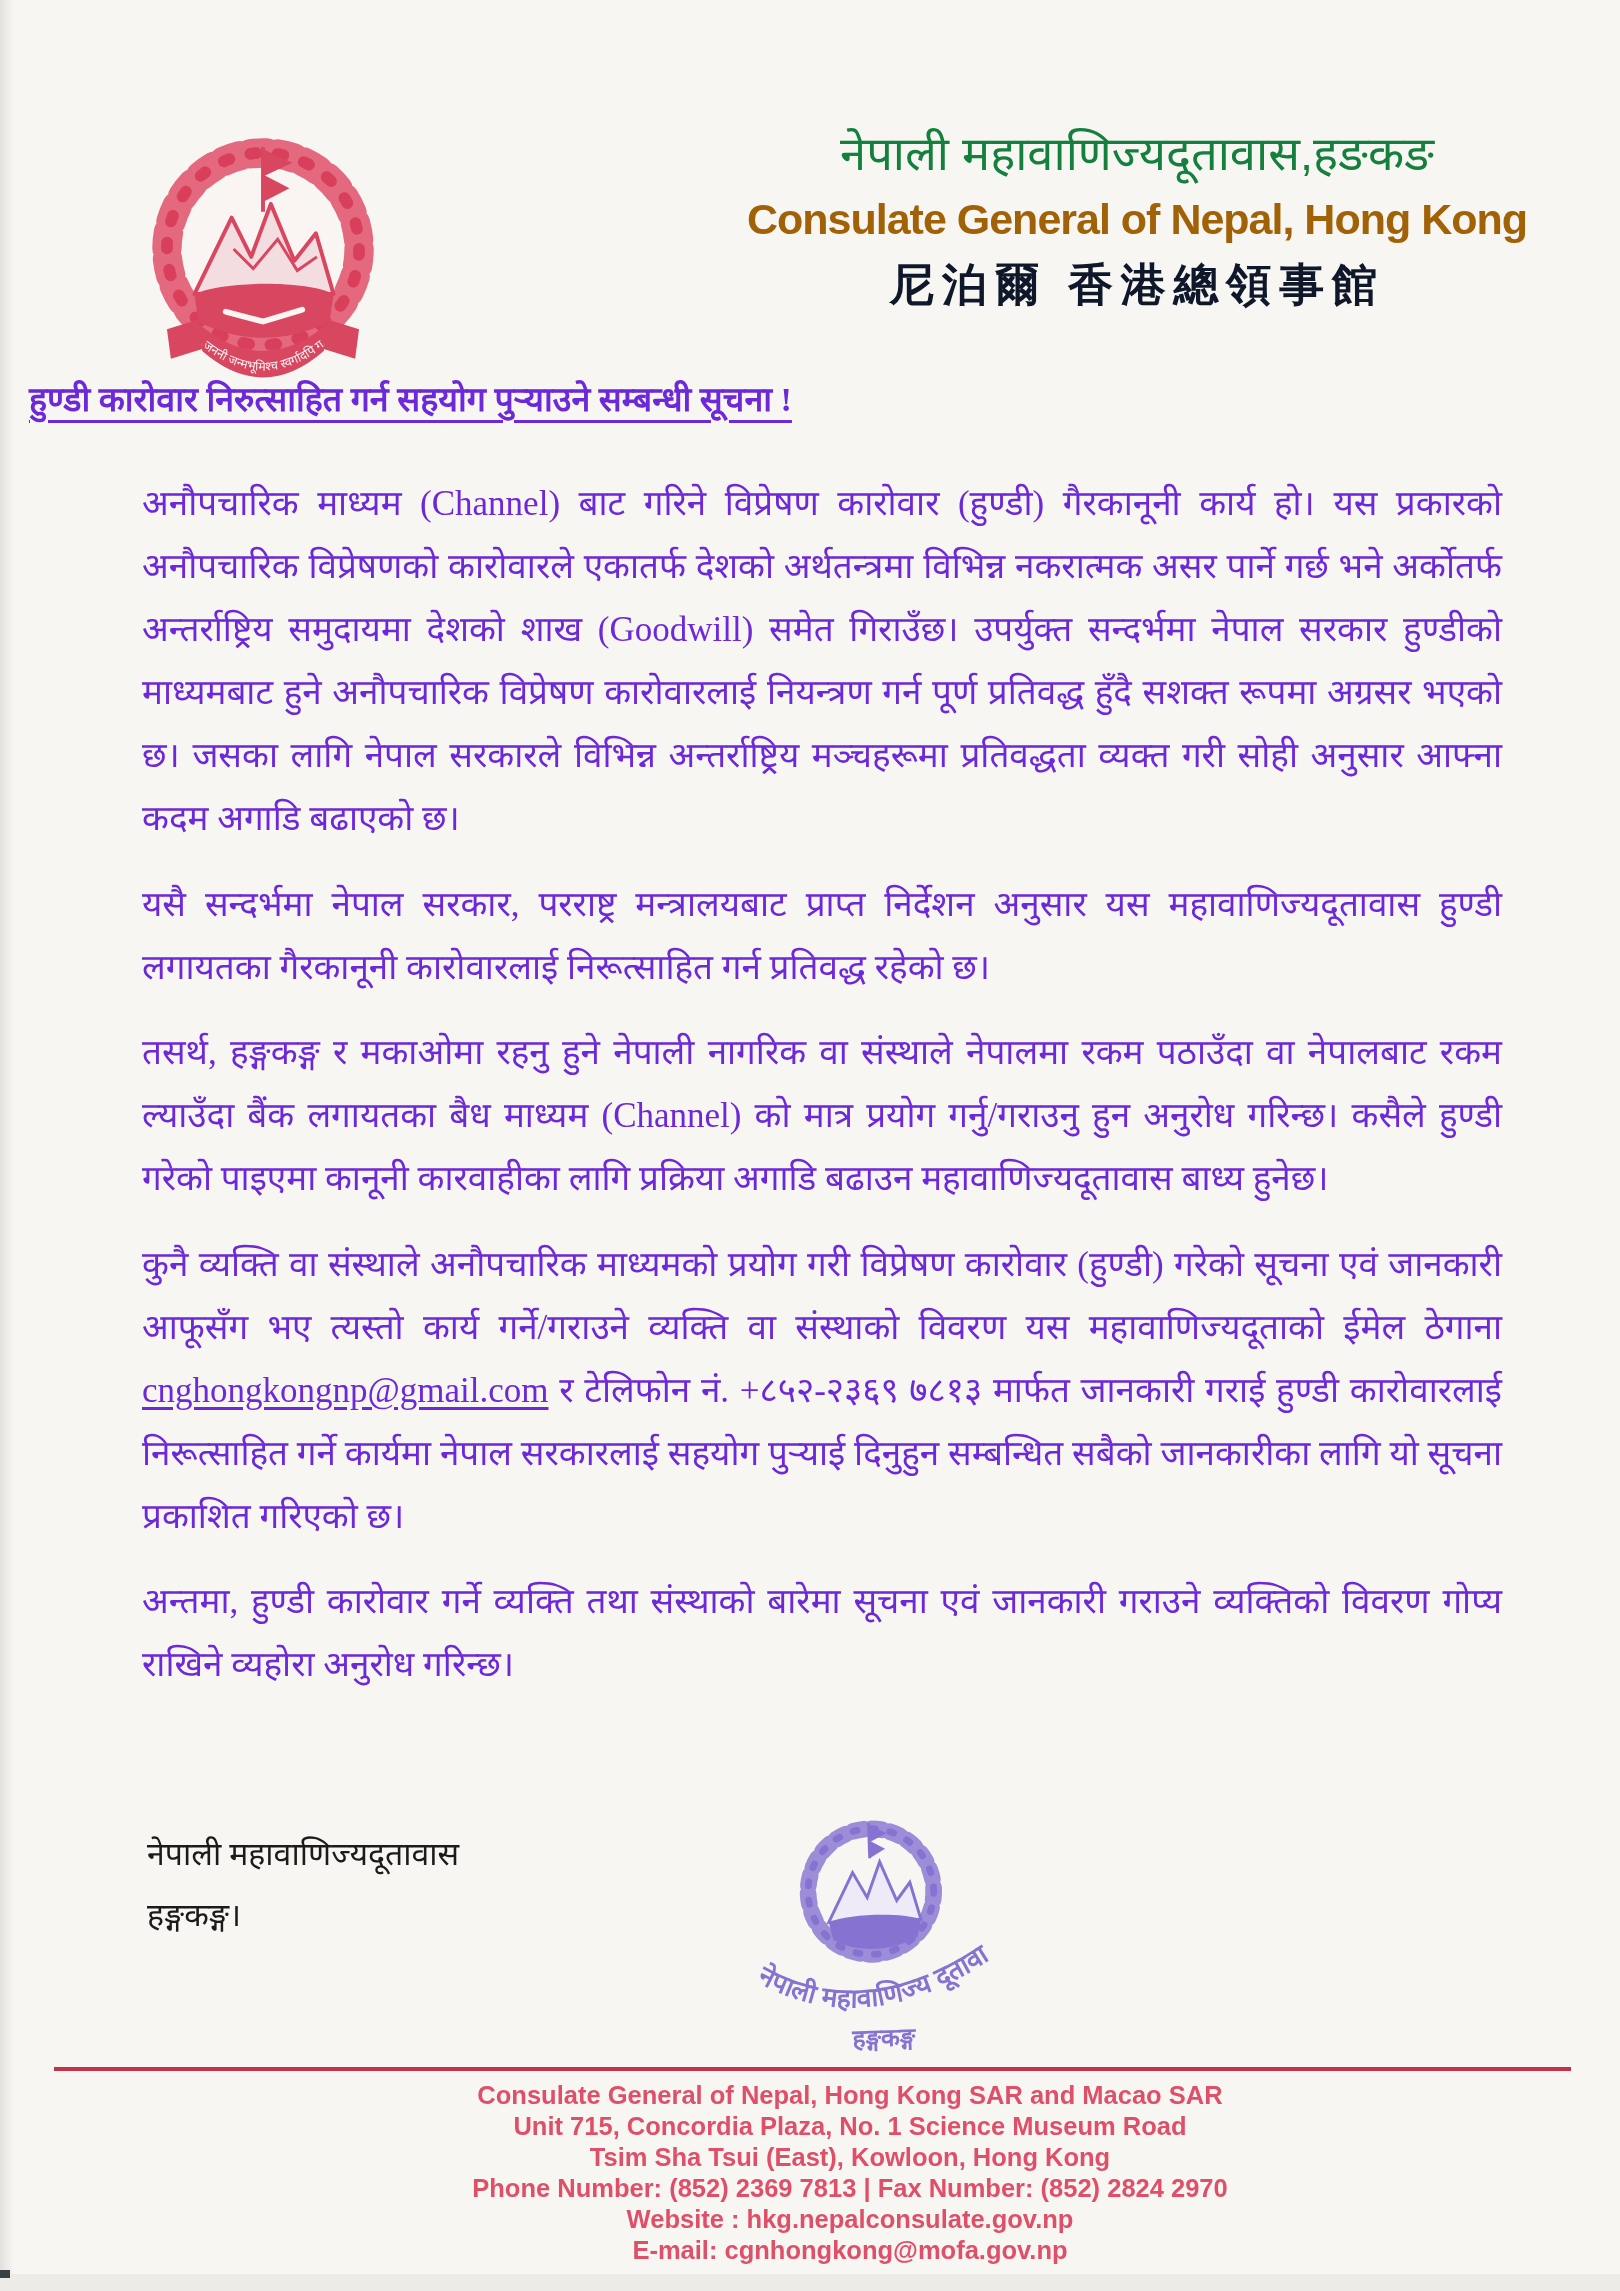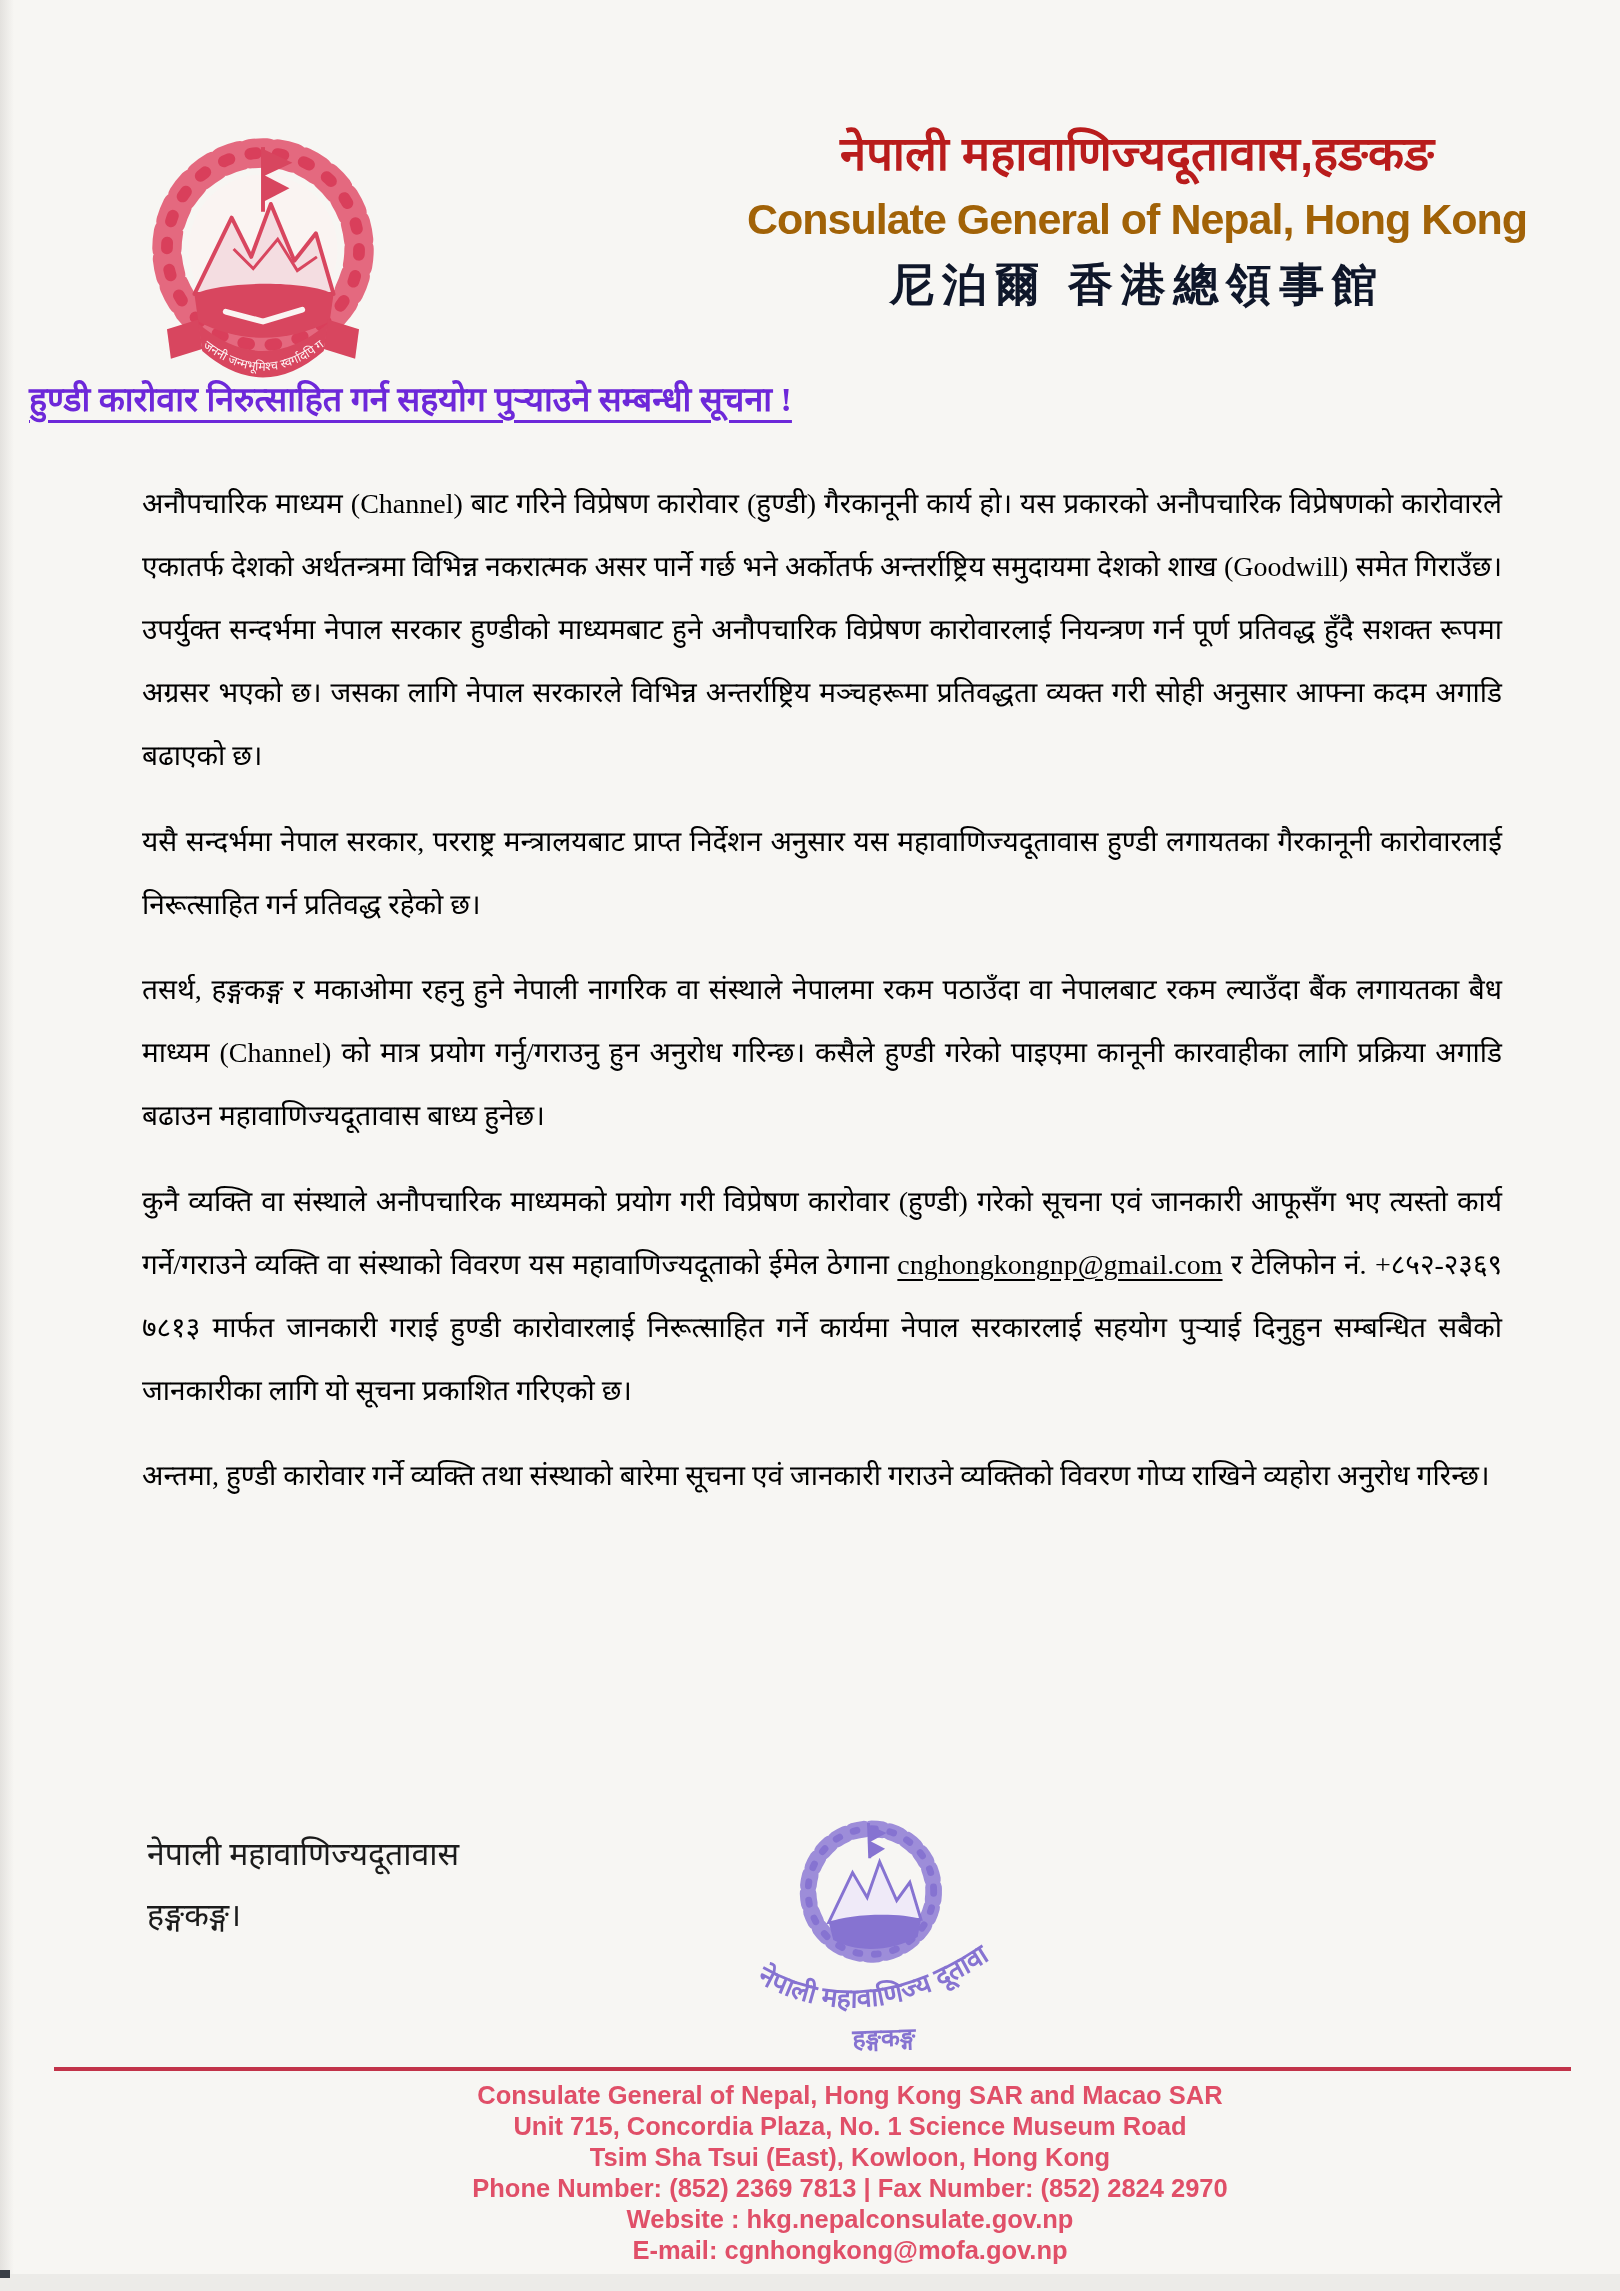--- a/index.html
+++ b/index.html
@@ -10,34 +10,34 @@
   }
   .scan-edge-left{position:absolute;left:0;top:0;width:13.7px;height:100%;
     background:linear-gradient(90deg,#e3e1de,#f7f6f3);}
   .scan-edge-bottom{position:absolute;left:0;top:2274px;width:100%;height:17.6px;background:#ecebe8;}
   .scan-speck{position:absolute;left:0;top:2270px;width:9.8px;height:7.8px;background:#3a3f46;}
 
   
   .logo{position:absolute;left:116px;top:102px;width:294px;height:294px;}
   .header-block{position:absolute;left:696px;top:125px;width:882px;text-align:center;
     font-family:"Liberation Sans", sans-serif;}
-  .org-nepali{font-size:47px;font-weight:bold;color:#b91c1c;line-height:57px;}
+  .org-nepali{font-size:47px;font-weight:normal;color:#15803d;line-height:57px;}
   .org-english{font-size:43px;font-weight:bold;color:#a16207;line-height:51px;margin-top:11.8px;
     letter-spacing:-1px;}
   .org-chinese{font-size:45px;color:#0f172a;line-height:53px;margin-top:13.7px;letter-spacing:7.8px;
     font-weight:bold;}
 
   .doc-title{position:absolute;left:29px;top:375px;width:1529px;text-align:left;
     font-size:34px;font-weight:bold;color:#6d28d9;
     }
   .doc-title span{text-decoration:underline;text-decoration-thickness:2.5px;text-underline-offset:8.8px;}
 
   
   .body-text{position:absolute;left:142px;top:472px;width:1360px;
-    font-size:28px;line-height:63px;text-align:justify;color:#000000;}
+    font-size:35px;line-height:63px;text-align:justify;color:#6d28d9;}
   .body-text p{margin:0 0 22.5px 0;}
   .email-link{text-decoration:underline;text-underline-offset:4.9px;}
 
   
   .signature{position:absolute;left:147px;top:1824px;font-size:32px;line-height:61px;color:#1b1b1b;}
 
   
   .stamp{position:absolute;left:747px;top:1811px;width:257px;height:257px;
     transform:rotate(-2deg);opacity:.92;}
 

